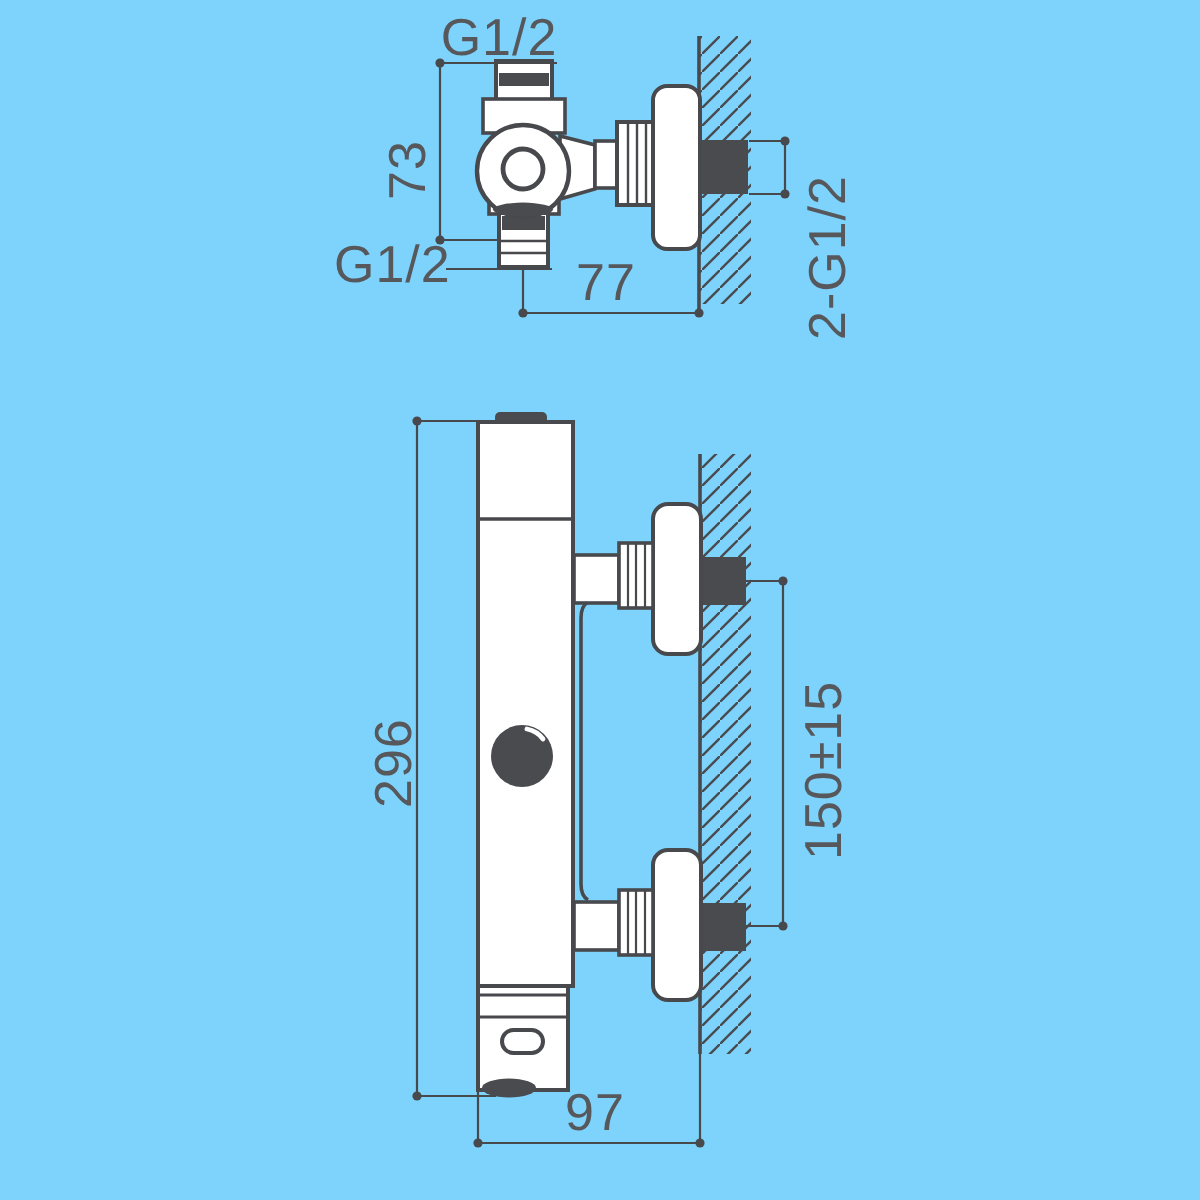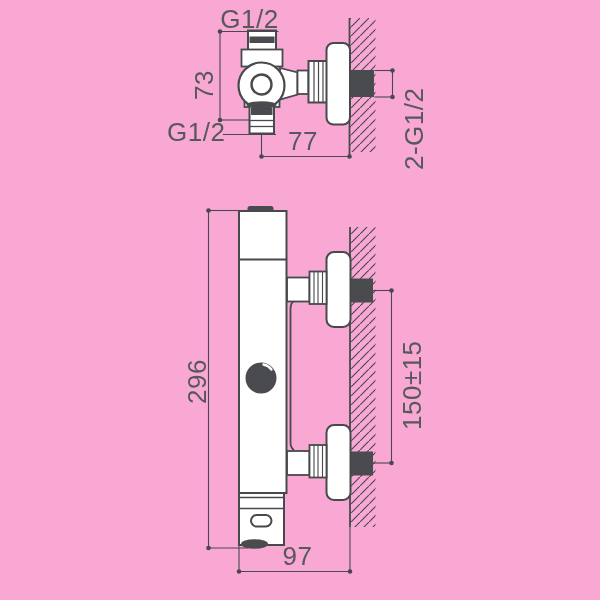--- a/index.html
+++ b/index.html
@@ -1,16 +1,16 @@
 <!DOCTYPE html>
 <html><head>
 <meta charset="utf-8">
 <style>
   html,body{margin:0;padding:0;background:#ffffff;}
-  .canvas{width:600px;height:600px;position:relative;background:#f9a8d4;overflow:hidden;}
+  .canvas{width:600px;height:600px;position:relative;background:#7dd3fc;overflow:hidden;}
   svg{display:block;}
   text{font-family:"Liberation Sans", sans-serif;font-size:26px;fill:#57585c;letter-spacing:0.5px;}
 </style>
 </head>
 <body>
 
 <div class="canvas">
 <svg width="600" height="600" viewBox="0 0 600 600">
   <defs>
     <pattern id="hatch" width="9" height="9" patternUnits="userSpaceOnUse">

